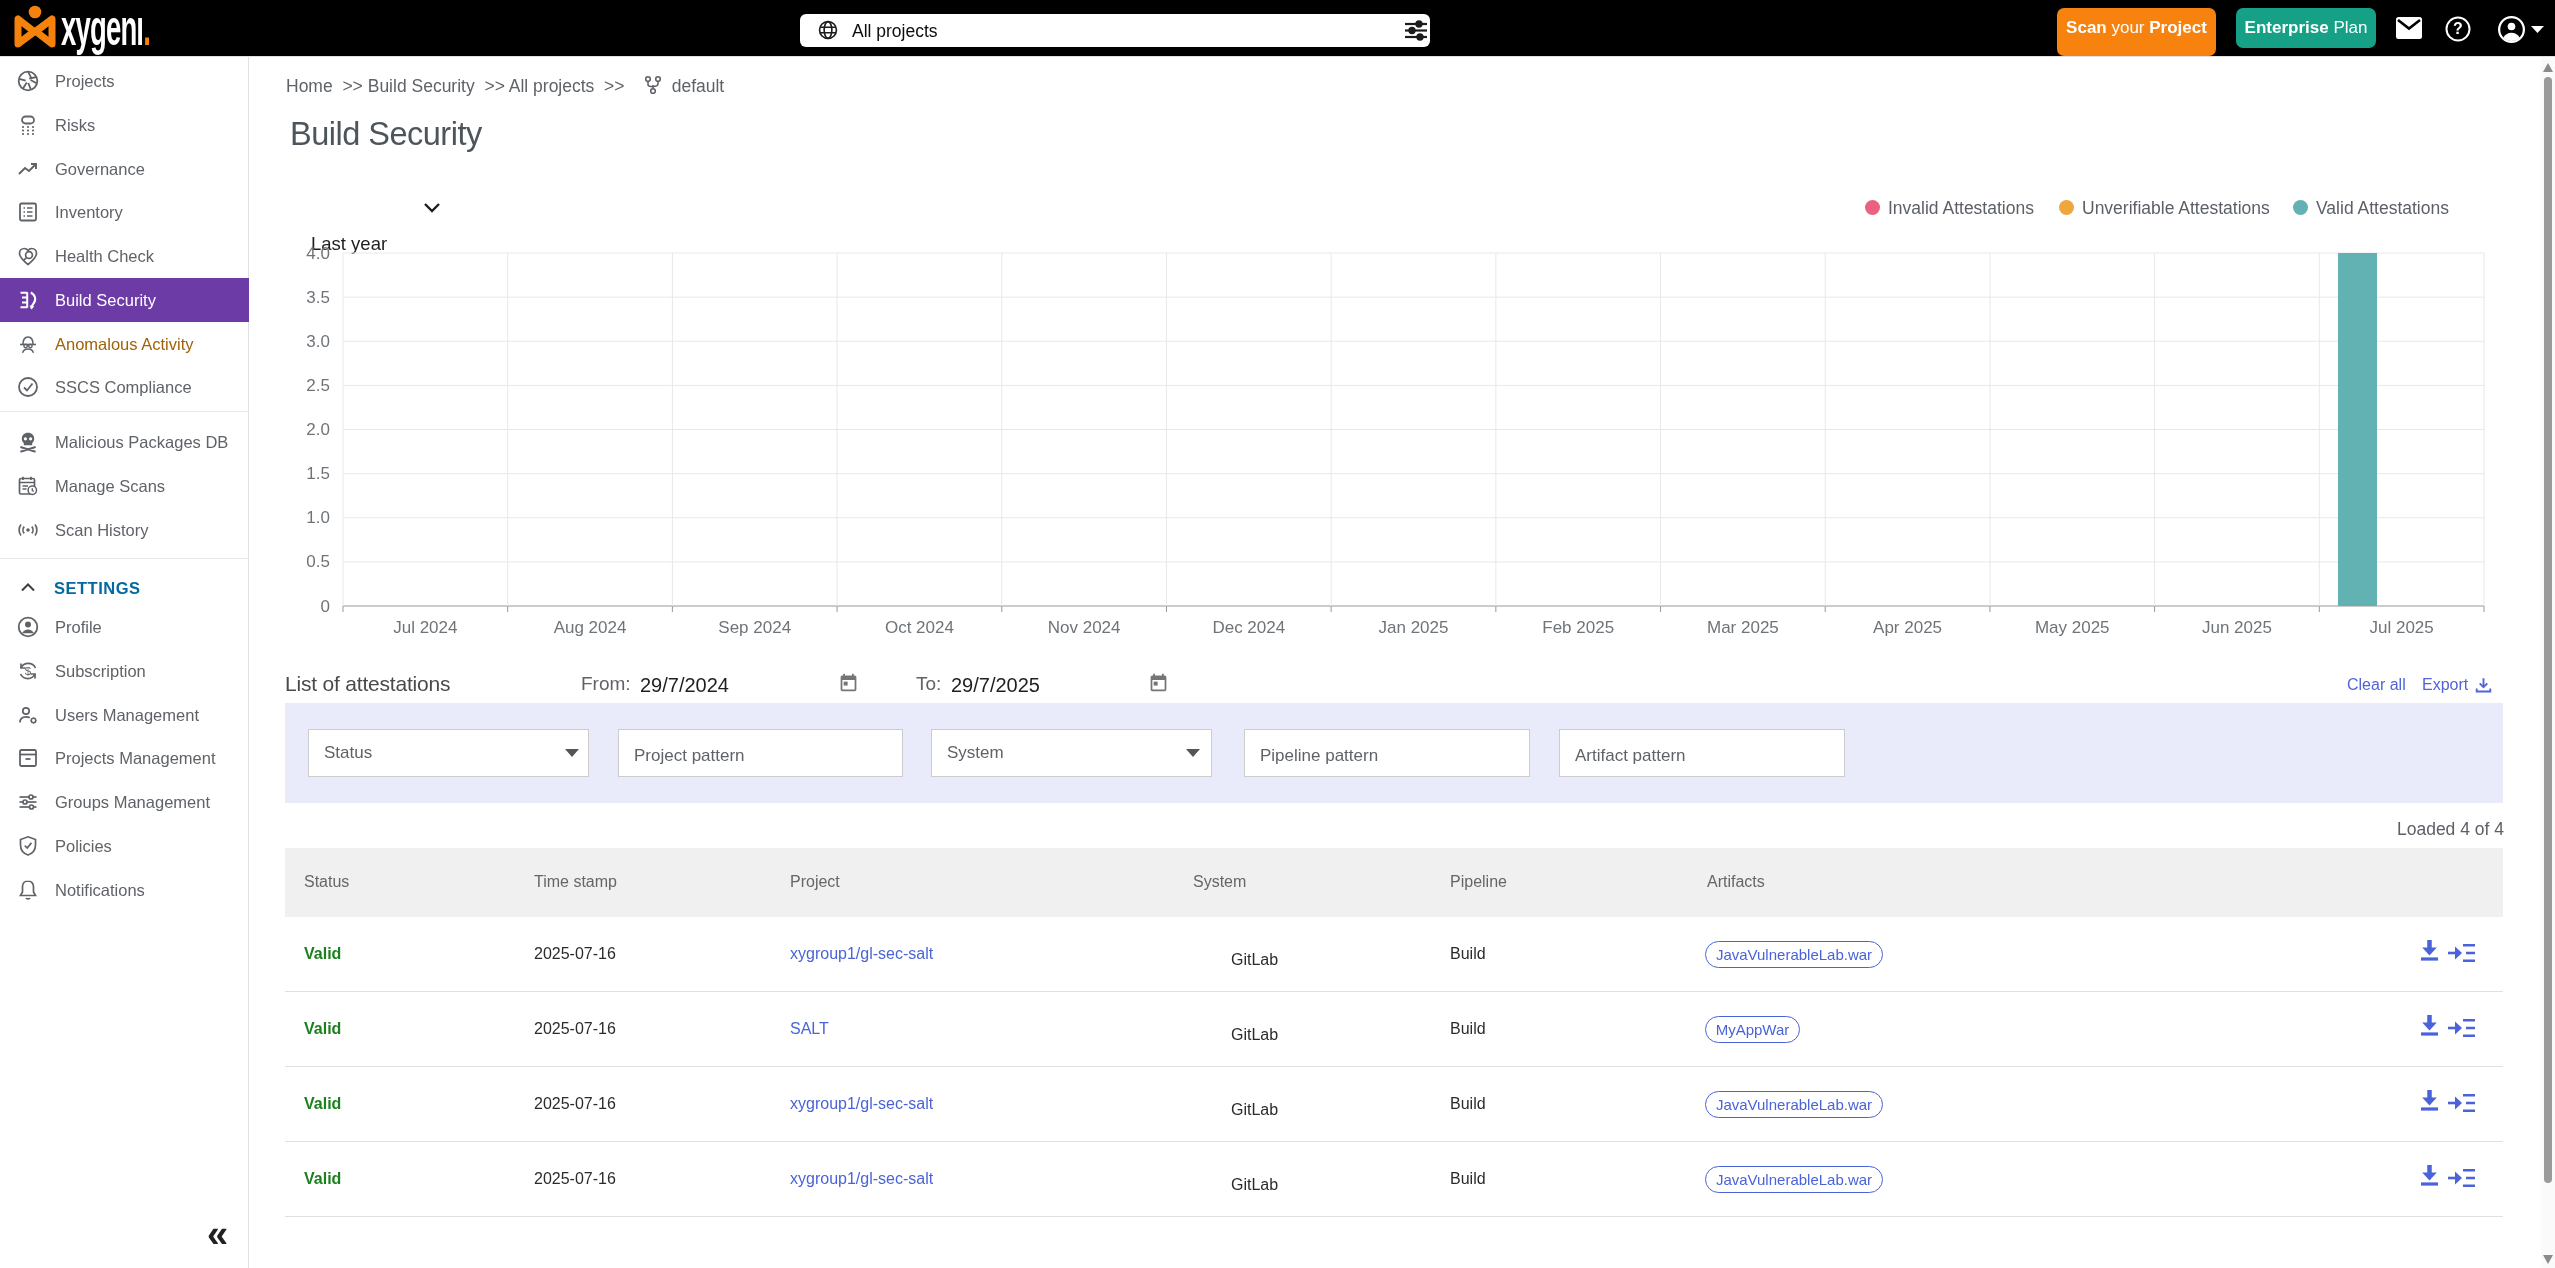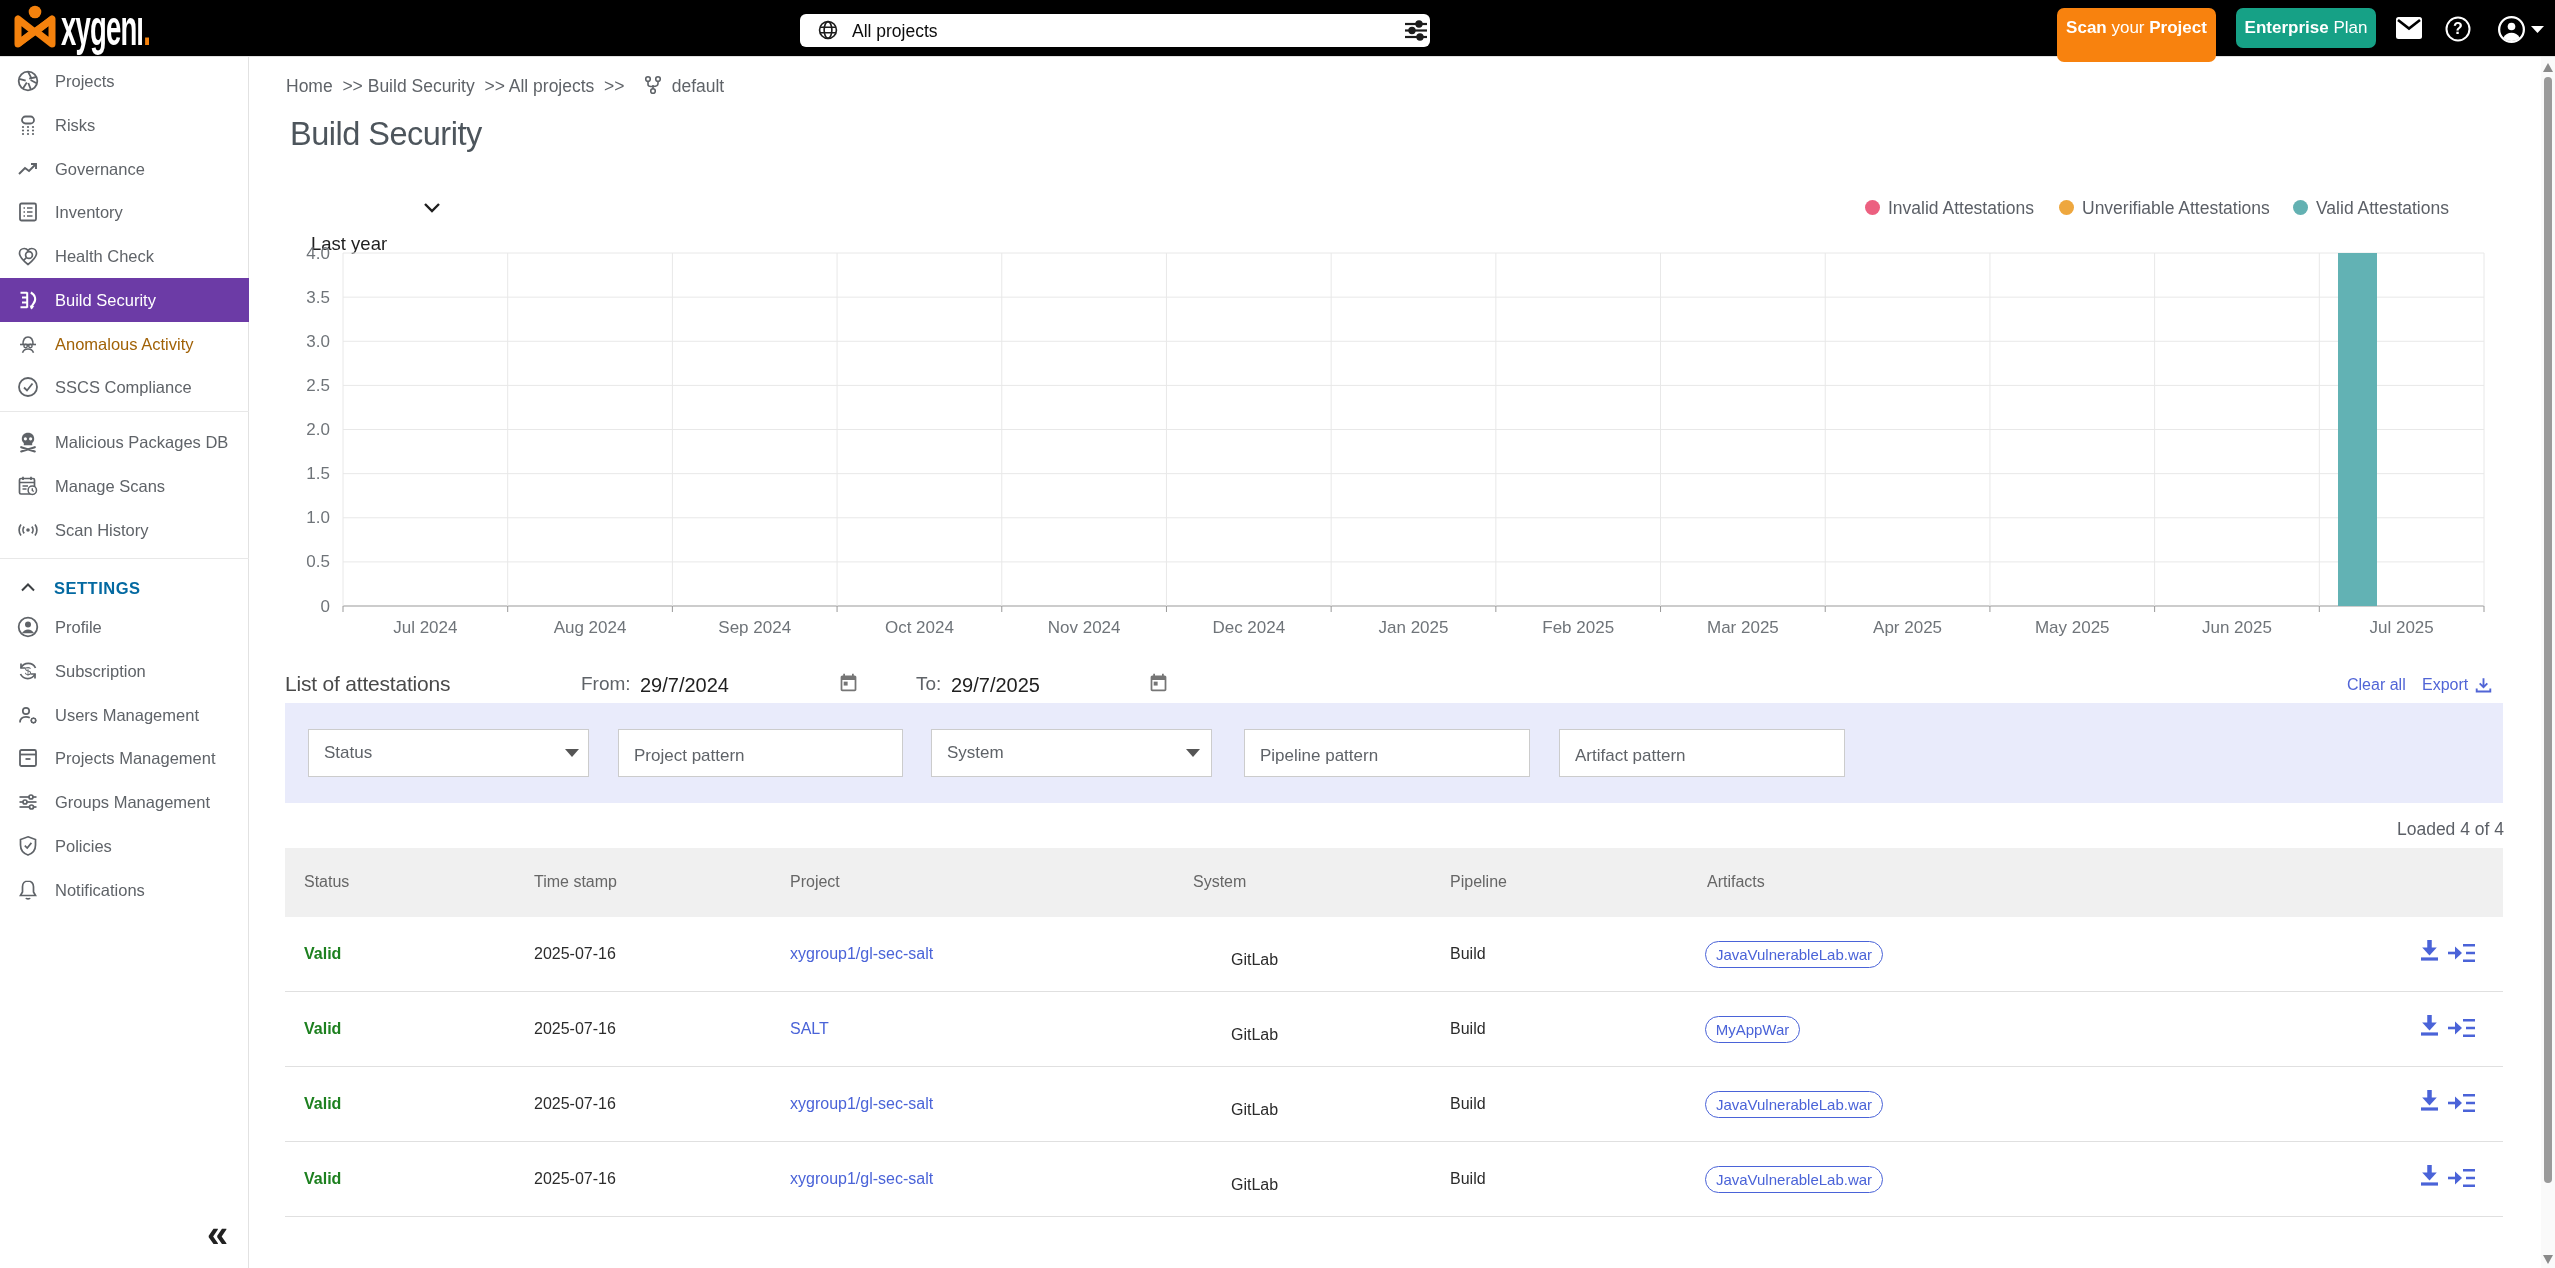--- a/index.html
+++ b/index.html
@@ -33,21 +33,21 @@
   <g stroke="#1c1c1c" stroke-width="2.2">
     <path d="M1,4 H23"></path>
       <circle cx="15" cy="4" r="2.6" fill="#1c1c1c"></circle>
     <path d="M1,10.5 H23"></path>
       <circle cx="8" cy="10.5" r="2.6" fill="#1c1c1c"></circle>
     <path d="M1,17 H23"></path>
       <circle cx="16" cy="17" r="2.6" fill="#1c1c1c"></circle>
   </g>
 </svg>
 
-<div class="abs" style="left:2057px;top:8px;width:159px;height:54px;background:#f8820e;border-radius:7px;color:#fff;font-size:17px;text-align:center;line-height:40px;"><b>Scan</b> your <b>Project</b></div>
+<div class="abs" style="left:2057px;top:8px;width:159px;height:48px;background:#f8820e;border-radius:7px;color:#fff;font-size:17px;text-align:center;line-height:40px;"><b>Scan</b> your <b>Project</b></div>
 <div class="abs" style="left:2236px;top:8px;width:140px;height:40px;background:#16a186;border-radius:7px;color:#fff;font-size:17px;text-align:center;line-height:40px;"><b>Enterprise</b> Plan</div>
 
 <svg class="abs" style="left:2396px;top:17px;" width="26" height="22" viewBox="0 0 26 22">
   <rect x="0" y="0" width="26" height="22" rx="2.5" fill="#fff"></rect>
   <path d="M2,3 L13,11.5 L24,3" fill="none" stroke="#000" stroke-width="2.6"></path>
 </svg>
 
 <svg class="abs" style="left:2445px;top:16px;" width="26" height="26" viewBox="0 0 26 26">
   <circle cx="13" cy="13" r="11.5" fill="none" stroke="#fff" stroke-width="2"></circle>
 </svg>

